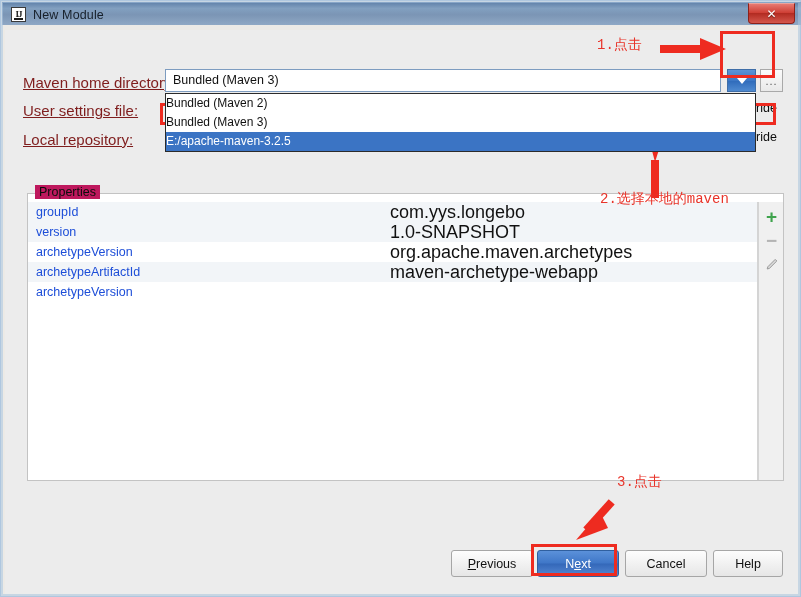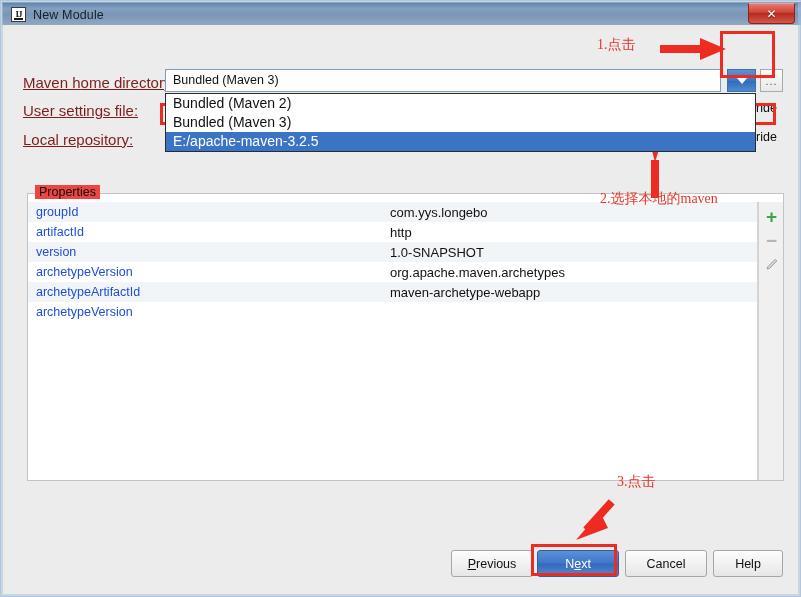--- a/index.html
+++ b/index.html
@@ -108,47 +108,47 @@
   .checkbox{
     width:13px;height:13px;background:#fff;border:1px solid #8a8a8a;box-sizing:border-box;
   }
 
   
   .dropdown{
     position:absolute;left:160px;top:63px;width:591px;
     background:#ffffff;border:1px solid #2b2b2b;box-sizing:border-box;z-index:40;
   }
   .dd-item{
-    height:19px;line-height:19px;padding-left:7px;font-size:14px;color:#111;
+    height:19px;line-height:19px;font-size:12px;color:#111;
     white-space:nowrap;
   }
   .dd-item.sel{
     background:#3b74c4;color:#ffffff;
   }
 
   
   .group{
     position:absolute;left:22px;top:163px;width:757px;height:288px;
     border:1px solid #c3c3c3;background:#ffffff;box-sizing:border-box;
   }
   .group-title{
-    position:absolute;left:30px;top:155px;background:#ef4444;
+    position:absolute;left:30px;top:155px;background:#be185d;
     padding:0 4px;font-size:12.5px;color:#0c0c0c;z-index:5;
   }
   .table{
     position:absolute;left:23px;top:172px;width:730px;height:278px;
     background:#ffffff;overflow:hidden;
   }
   .trow{
     position:relative;height:20px;display:flex;align-items:center;
   }
   .trow.odd{background:#f2f5f8;}
   .trow.even{background:#ffffff;}
   .tkey{width:362px;padding-left:8px;font-size:12.5px;color:#1d4ed8;box-sizing:border-box;}
-  .tval{flex:1;font-size:13px;color:#111;}
+  .tval{flex:1;font-size:18px;color:#111;}
   .tsep{
     position:absolute;left:752px;top:172px;width:1px;height:278px;background:#d4d4d4;
   }
 
   
   .side-tools{
     position:absolute;left:753px;top:172px;width:25px;height:278px;
     background:#f0f0f0;border-left:1px solid #d4d4d4;box-sizing:border-box;
   }
   .tool{
@@ -169,21 +169,21 @@
   }
   .btn.primary{
     background:linear-gradient(to bottom,#5b91da 0%,#3f77c8 48%,#3468b9 52%,#5688d3 100%);
     border:1px solid #2f5f9f;color:#ffffff;
   }
   .btn u{text-decoration:underline;}
 
   
   .ann{
     position:absolute;color:#e8342a;font-size:14px;white-space:nowrap;
-    font-family:Liberation Serif, serif;
+    font-family:Liberation Mono, monospace;
   }
   .redbox{
     position:absolute;border:3px solid #ee2b20;box-sizing:border-box;
     background:transparent;
   }
   svg.ov{position:absolute;left:0;top:0;width:801px;height:597px;pointer-events:none;}
 </style>
 </head>
 <body>
 
@@ -251,24 +251,20 @@
       </div>
 
       <div class="group"></div>
       <div class="group-title">Properties</div>
 
       <div class="table">
         <div class="trow odd">
           <div class="tkey">groupId</div>
           <div class="tval">com.yys.longebo</div>
         </div>
-        <div class="trow even">
-          <div class="tkey">artifactId</div>
-          <div class="tval">http</div>
-        </div>
         <div class="trow odd">
           <div class="tkey">version</div>
           <div class="tval">1.0-SNAPSHOT</div>
         </div>
         <div class="trow even">
           <div class="tkey">archetypeVersion</div>
           <div class="tval">org.apache.maven.archetypes</div>
         </div>
         <div class="trow odd">
           <div class="tkey">archetypeArtifactId</div>

